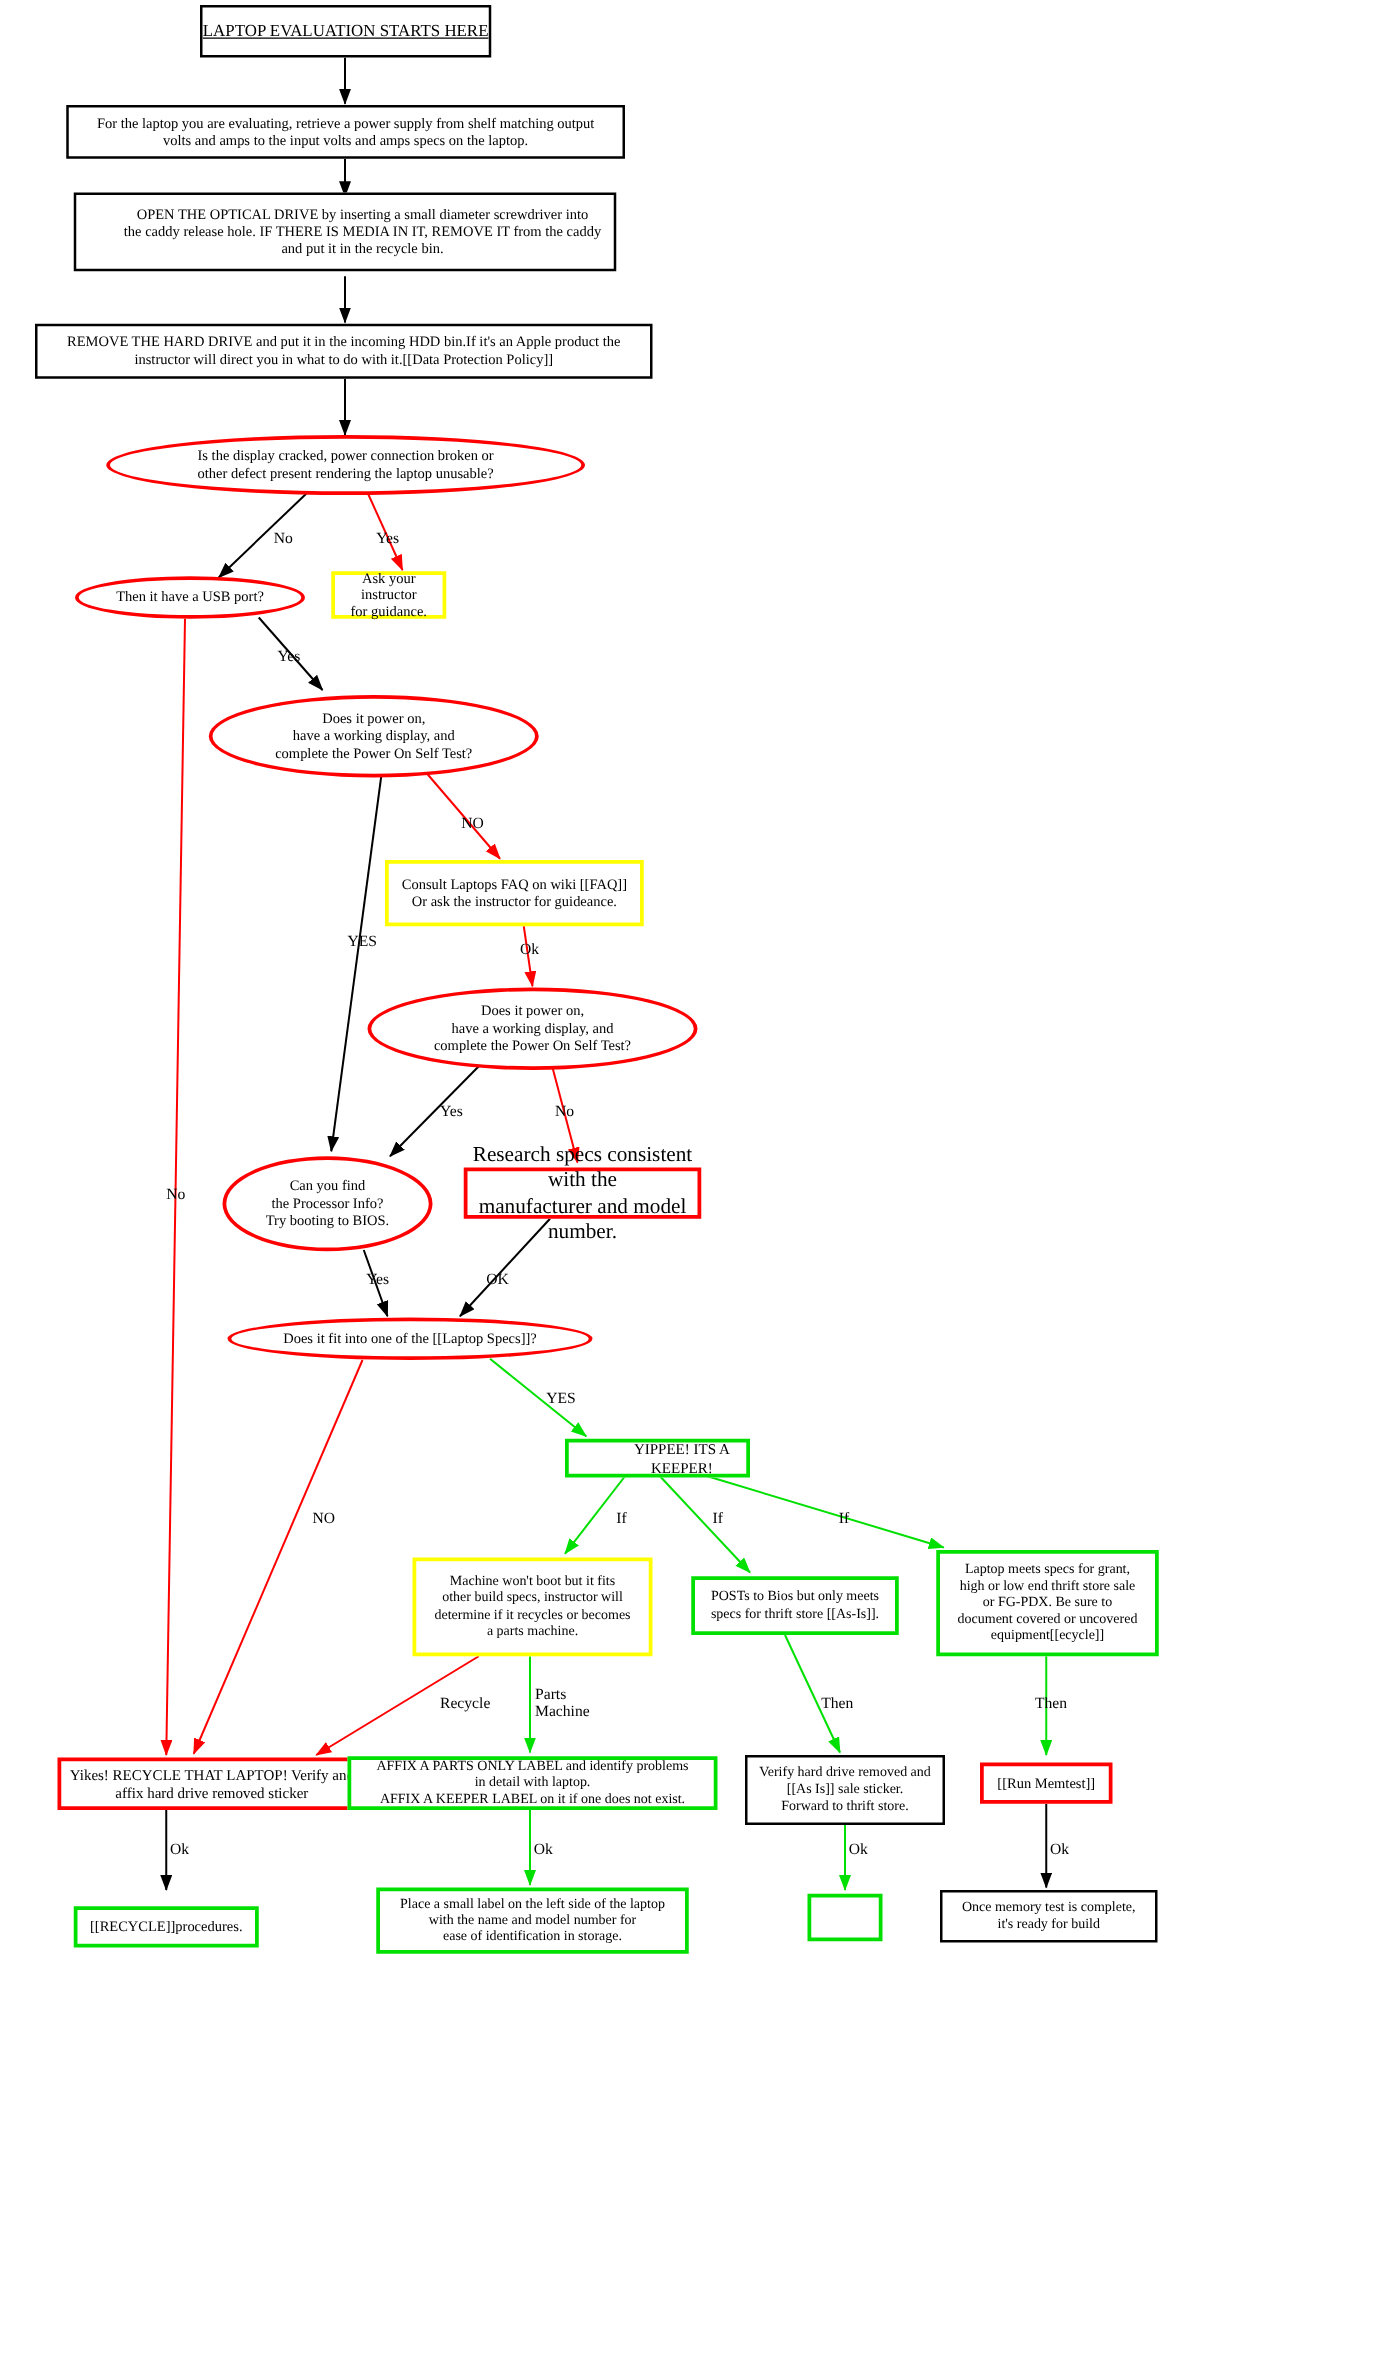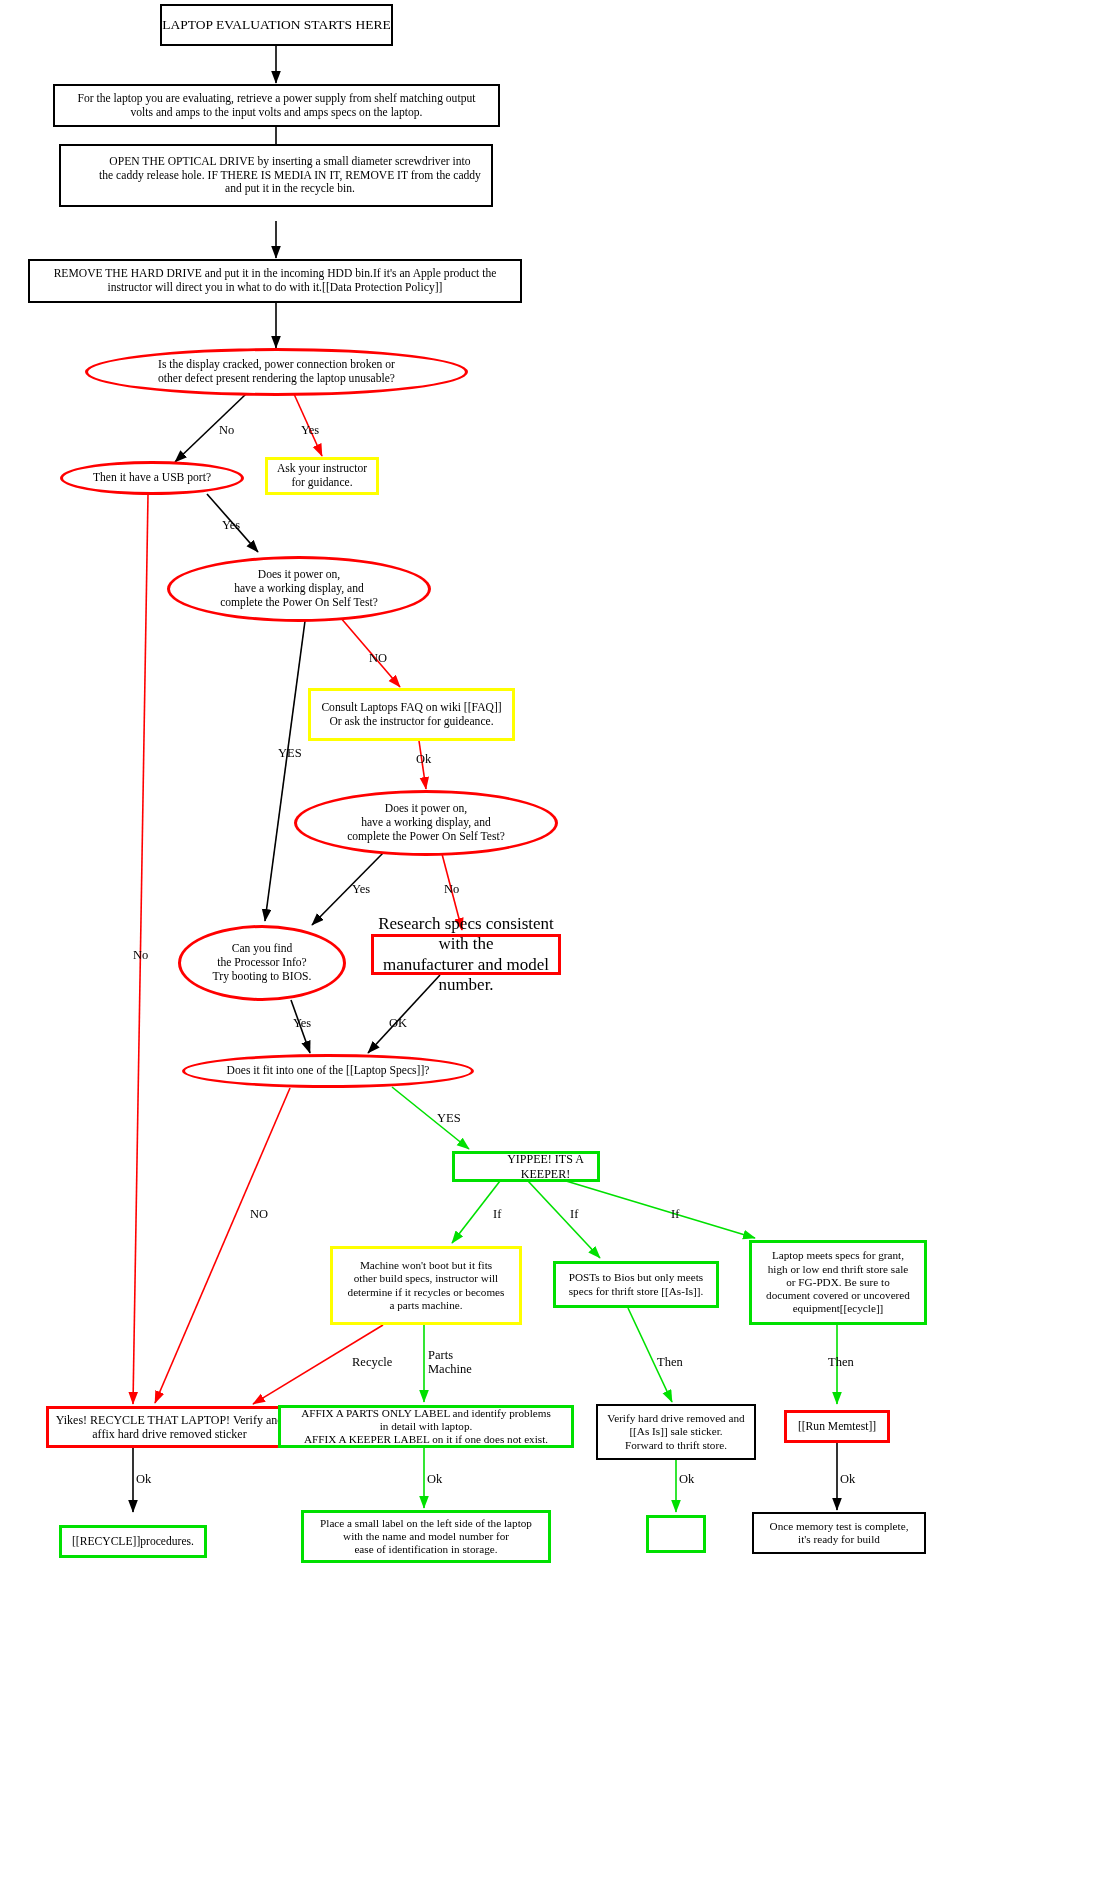--- a/index.html
+++ b/index.html
@@ -120,46 +120,46 @@
       <line x1="133" y1="1448" x2="133" y2="1512" stroke="#000" marker-end="url(#ab)"></line>
 
       <line x1="424" y1="1448" x2="424" y2="1508" stroke="#00e000" marker-end="url(#ag)"></line>
 
       <line x1="676" y1="1448" x2="676" y2="1512" stroke="#00e000" marker-end="url(#ag)"></line>
 
       <line x1="837" y1="1443" x2="837" y2="1510" stroke="#000" marker-end="url(#ab)"></line>
     </g>
   </svg>
 
-  <div class="node rect black" style="left:160px; top:4px; width:233px; height:42px; font-size:13.5px;">
+  <div class="node rect black" style="left:160px; top:4px; width:233px; height:42px; font-size:13.5px;text-decoration:underline;">
     <span class="txt">LAPTOP EVALUATION STARTS HERE</span>
   </div>
 
   <div class="node rect black" style="left:53px; top:84px; width:447px; height:43px; font-size:11.6px;">
     <span class="txt">For the laptop you are evaluating, retrieve a power supply from shelf matching output
 volts and amps to the  input volts and amps specs on the laptop.</span>
   </div>
 
-  <div class="node rect black" style="left:59px; top:144px; width:434px; height:63px; font-size:11.6px;padding-left:28px;">
+  <div class="node rect black" style="left:59px; top:154px; width:434px; height:63px; font-size:11.6px;padding-left:28px;">
     <span class="txt">OPEN THE OPTICAL DRIVE by inserting a small diameter screwdriver into
 the caddy release hole. IF THERE IS MEDIA IN IT, REMOVE IT from the caddy
 and put it in the recycle bin.</span>
   </div>
 
   <div class="node rect black" style="left:28px; top:259px; width:494px; height:44px; font-size:11.6px;">
     <span class="txt">REMOVE THE HARD DRIVE and put it in the incoming HDD bin.If it's an Apple product the
 instructor will direct you in what to do with it.[[Data Protection Policy]]</span>
   </div>
 
   <div class="node ellipse" style="left:85px; top:348px; width:383px; height:48px; font-size:11.6px;">
     <span class="txt">Is the display cracked, power connection broken or
 other defect present rendering the laptop unusable?</span>
   </div>
 
-  <div class="node rect yellow" style="left:265px; top:457px; width:114px; height:38px; font-size:11.6px;text-align:center;">
+  <div class="node rect yellow" style="left:265px; top:457px; width:92px; height:38px; font-size:11.6px;text-align:center;">
     <span class="txt">Ask your instructor
 for guidance.</span>
   </div>
 
   <div class="node ellipse" style="left:60px; top:461px; width:184px; height:34px; font-size:11.6px;">
     <span class="txt">Then it have a USB port?</span>
   </div>
 
   <div class="node ellipse" style="left:167px; top:556px; width:264px; height:66px; font-size:11.6px;">
     <span class="txt">Does it power on,

